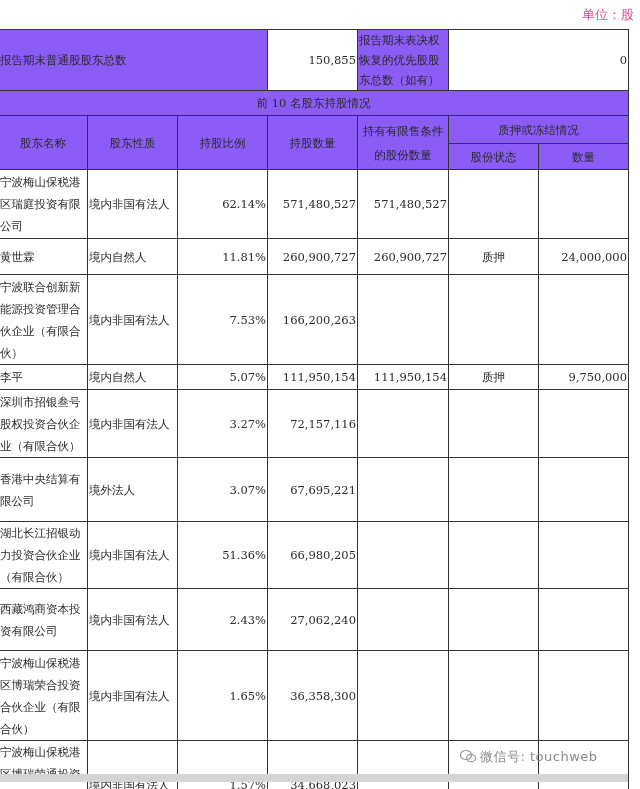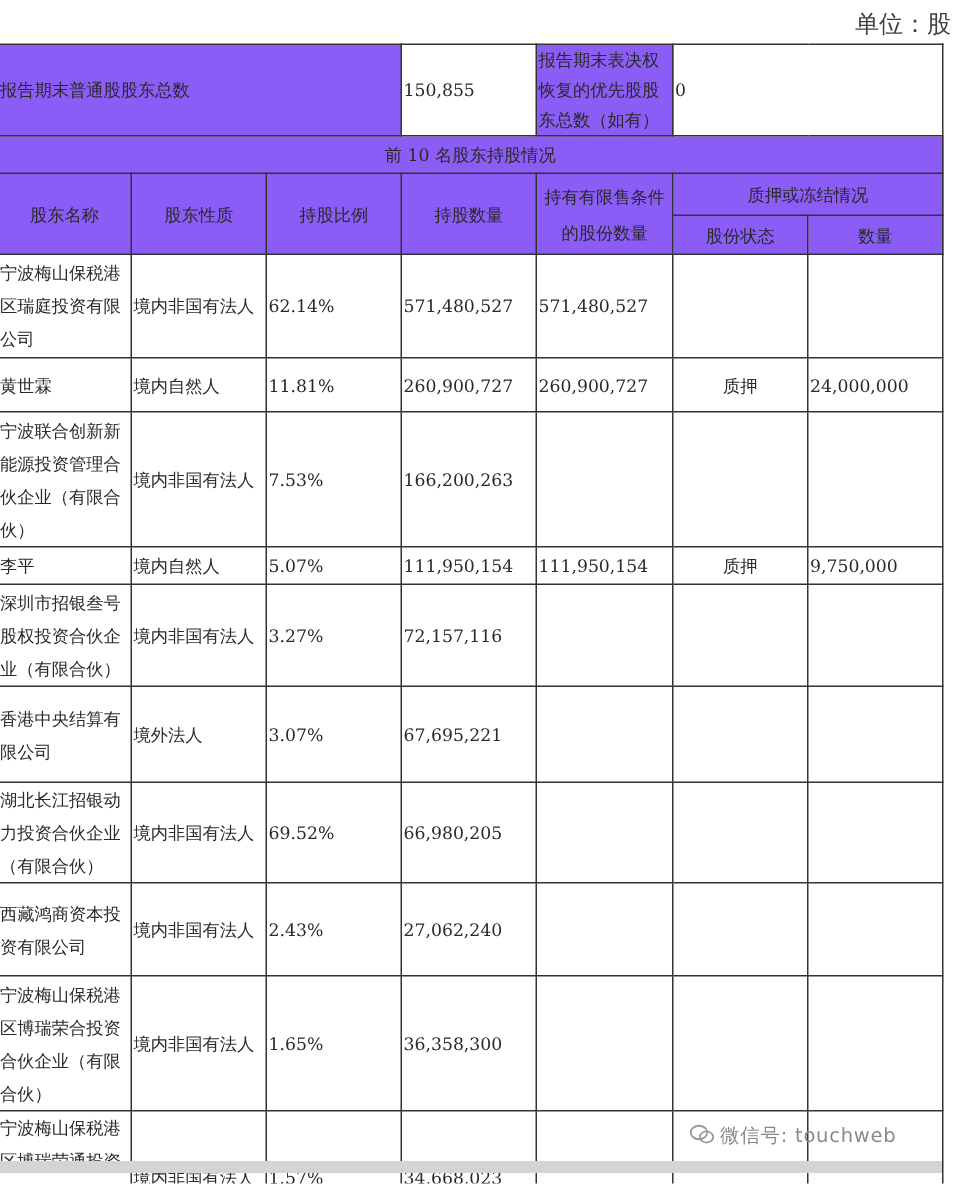--- a/index.html
+++ b/index.html
@@ -1,23 +1,23 @@
 <!DOCTYPE html>
 <html><head>
 <meta charset="utf-8">
 <style>
   html, body { margin:0; padding:0; background:#ffffff; }
   body { width:640px; height:789px; position:relative; overflow:hidden;
          font-family:"DejaVu Serif","Liberation Serif",serif; color:#2a2a2a; }
-  .unit { position:absolute; top:6px; right:6px; font-size:16px; color:#404040; }
+  .unit { position:absolute; top:6px; right:6px; font-size:13px; color:#ec4899; }
   .tbl { position:absolute; left:-2px; top:29px; border-collapse:collapse; table-layout:fixed; }
   .tbl td { border:1.5px solid #333; font-size:11.5px; line-height:22px; padding:0 1px; vertical-align:middle; }
   .gray { background:#8b5cf6; }
   .c { text-align:center; }
-  .r { padding-right:1px !important; }
+  .r { text-align:right; padding-right:1px !important; }
   .l { text-align:left; }
   .footer-bar { position:absolute; left:0; top:774px; width:628px; height:8px; background:#d4d4d4; }
   .watermark { position:absolute; left:460px; top:748px; font-family:"DejaVu Sans",sans-serif;
                font-size:13px; color:#8a8a8a; letter-spacing:0.5px; }
   .wm-icon { display:inline-block; width:16px; height:14px; vertical-align:-2px; margin-right:4px; }
 </style>
 </head>
 <body>
 
 <div class="unit">单位：股</div>
@@ -105,21 +105,21 @@
     <td class="l">境外法人</td>
     <td class="r">3.07%</td>
     <td class="r">67,695,221</td>
     <td class="r"></td>
     <td class="c"></td>
     <td class="r"></td>
   </tr>
   <tr style="height:67px">
     <td class="l">湖北长江招银动力投资合伙企业（有限合伙）</td>
     <td class="l">境内非国有法人</td>
-    <td class="r">69.52%</td>
+    <td class="r">51.36%</td>
     <td class="r">66,980,205</td>
     <td class="r"></td>
     <td class="c"></td>
     <td class="r"></td>
   </tr>
   <tr style="height:62px">
     <td class="l">西藏鸿商资本投资有限公司</td>
     <td class="l">境内非国有法人</td>
     <td class="r">2.43%</td>
     <td class="r">27,062,240</td>

